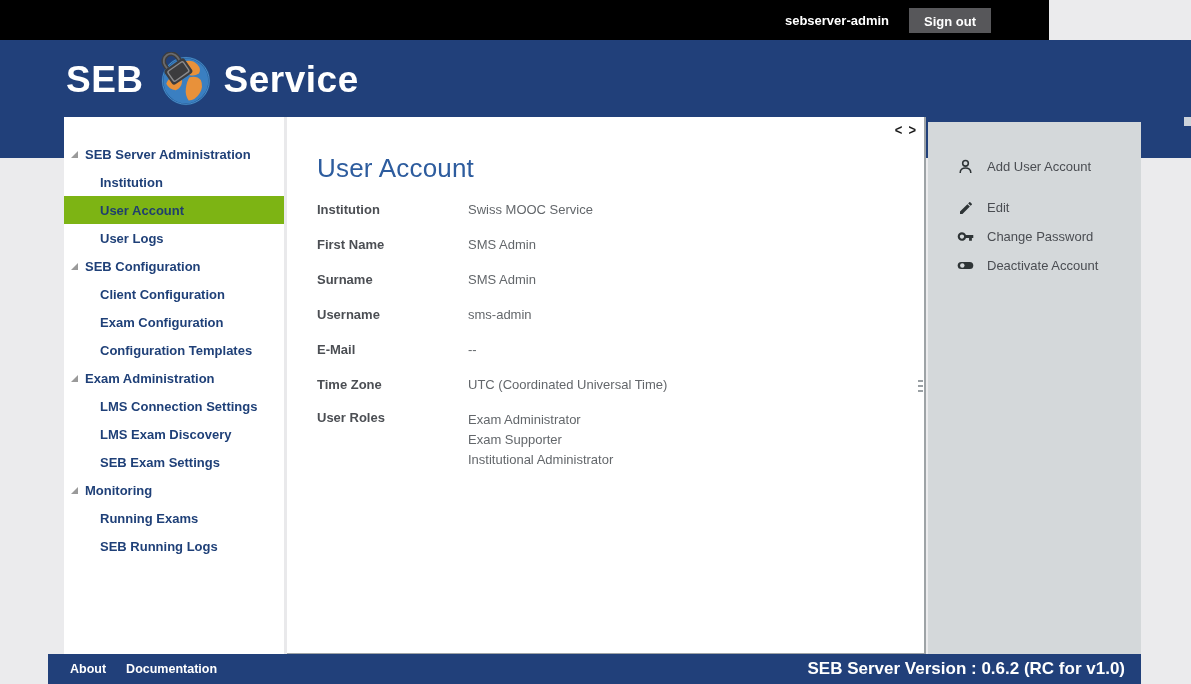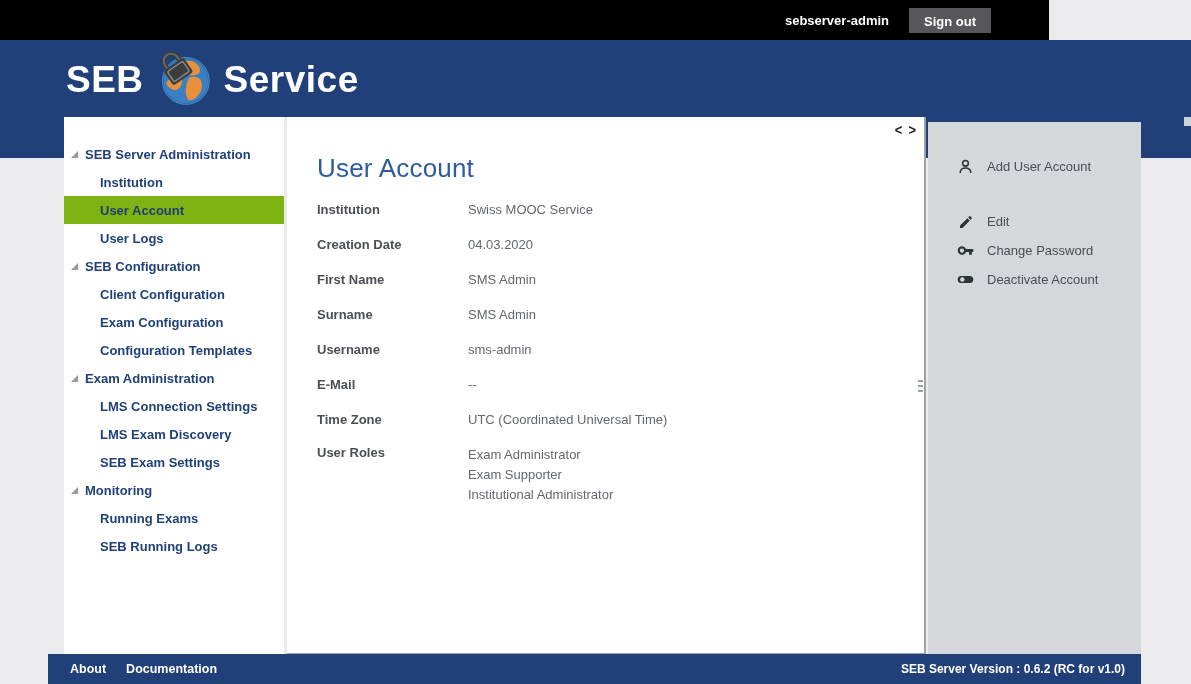--- a/index.html
+++ b/index.html
@@ -47,29 +47,29 @@
   .fvalue { font-size:13px; color:#63676b; white-space:pre-line; line-height:20px; }
   .frow.multi { align-items:flex-start; }
   .frow.multi .flabel, .frow.multi .fvalue { padding-top:8px; }
   .sash-grip { position:absolute; right:1px; top:263px; display:flex; flex-direction:column; gap:3px; cursor:col-resize; }
   .sash-grip i { display:block; width:5px; height:2px; background:#9aa0a4; }
 
   
   .actions { position:absolute; left:880px; top:5px; width:213px; height:532px; background:#d4d8da; padding-top:30px; }
   .action-item { height:29px; display:flex; align-items:center; padding-left:29px; cursor:pointer; }
   .action-item + .action-item { margin-top:0; }
-  .action-item.grp-gap { margin-top:26px; }
+  .action-item.grp-gap { margin-top:12px; }
   .action-item .aicon { width:17px; height:17px; margin-right:13px; display:flex; align-items:center; justify-content:center; }
   .action-item .alabel { font-size:13px; color:#4a4d52; }
 
   
   .footer { position:absolute; left:48px; top:654px; width:1093px; height:30px; background:#21407a;
             display:flex; align-items:center; padding:0 16px 0 22px; }
   .footer .flink { color:#fff; font-size:12.5px; font-weight:bold; margin-right:20px; cursor:pointer; }
-  .footer .version { margin-left:auto; color:#fff; font-size:12px; font-weight:bold; }
+  .footer .version { margin-left:auto; color:#fff; font-size:17px; font-weight:bold; }
 </style>
 </head>
 <body>
 
 <div class="topbar">
   <span class="username">sebserver-admin</span>
   <button class="signout">Sign out</button>
 </div>
 
 <div class="header">
@@ -157,24 +157,20 @@
       <span>&gt;</span>
     </div>
     <h1 class="page-title">User Account</h1>
 
     <div class="fields">
       <div class="frow">
         <div class="flabel">Institution</div>
         <div class="fvalue">Swiss MOOC Service</div>
       </div>
       <div class="frow">
-        <div class="flabel">Creation Date</div>
-        <div class="fvalue">04.03.2020</div>
-      </div>
-      <div class="frow">
         <div class="flabel">First Name</div>
         <div class="fvalue">SMS Admin</div>
       </div>
       <div class="frow">
         <div class="flabel">Surname</div>
         <div class="fvalue">SMS Admin</div>
       </div>
       <div class="frow">
         <div class="flabel">Username</div>
         <div class="fvalue">sms-admin</div>

